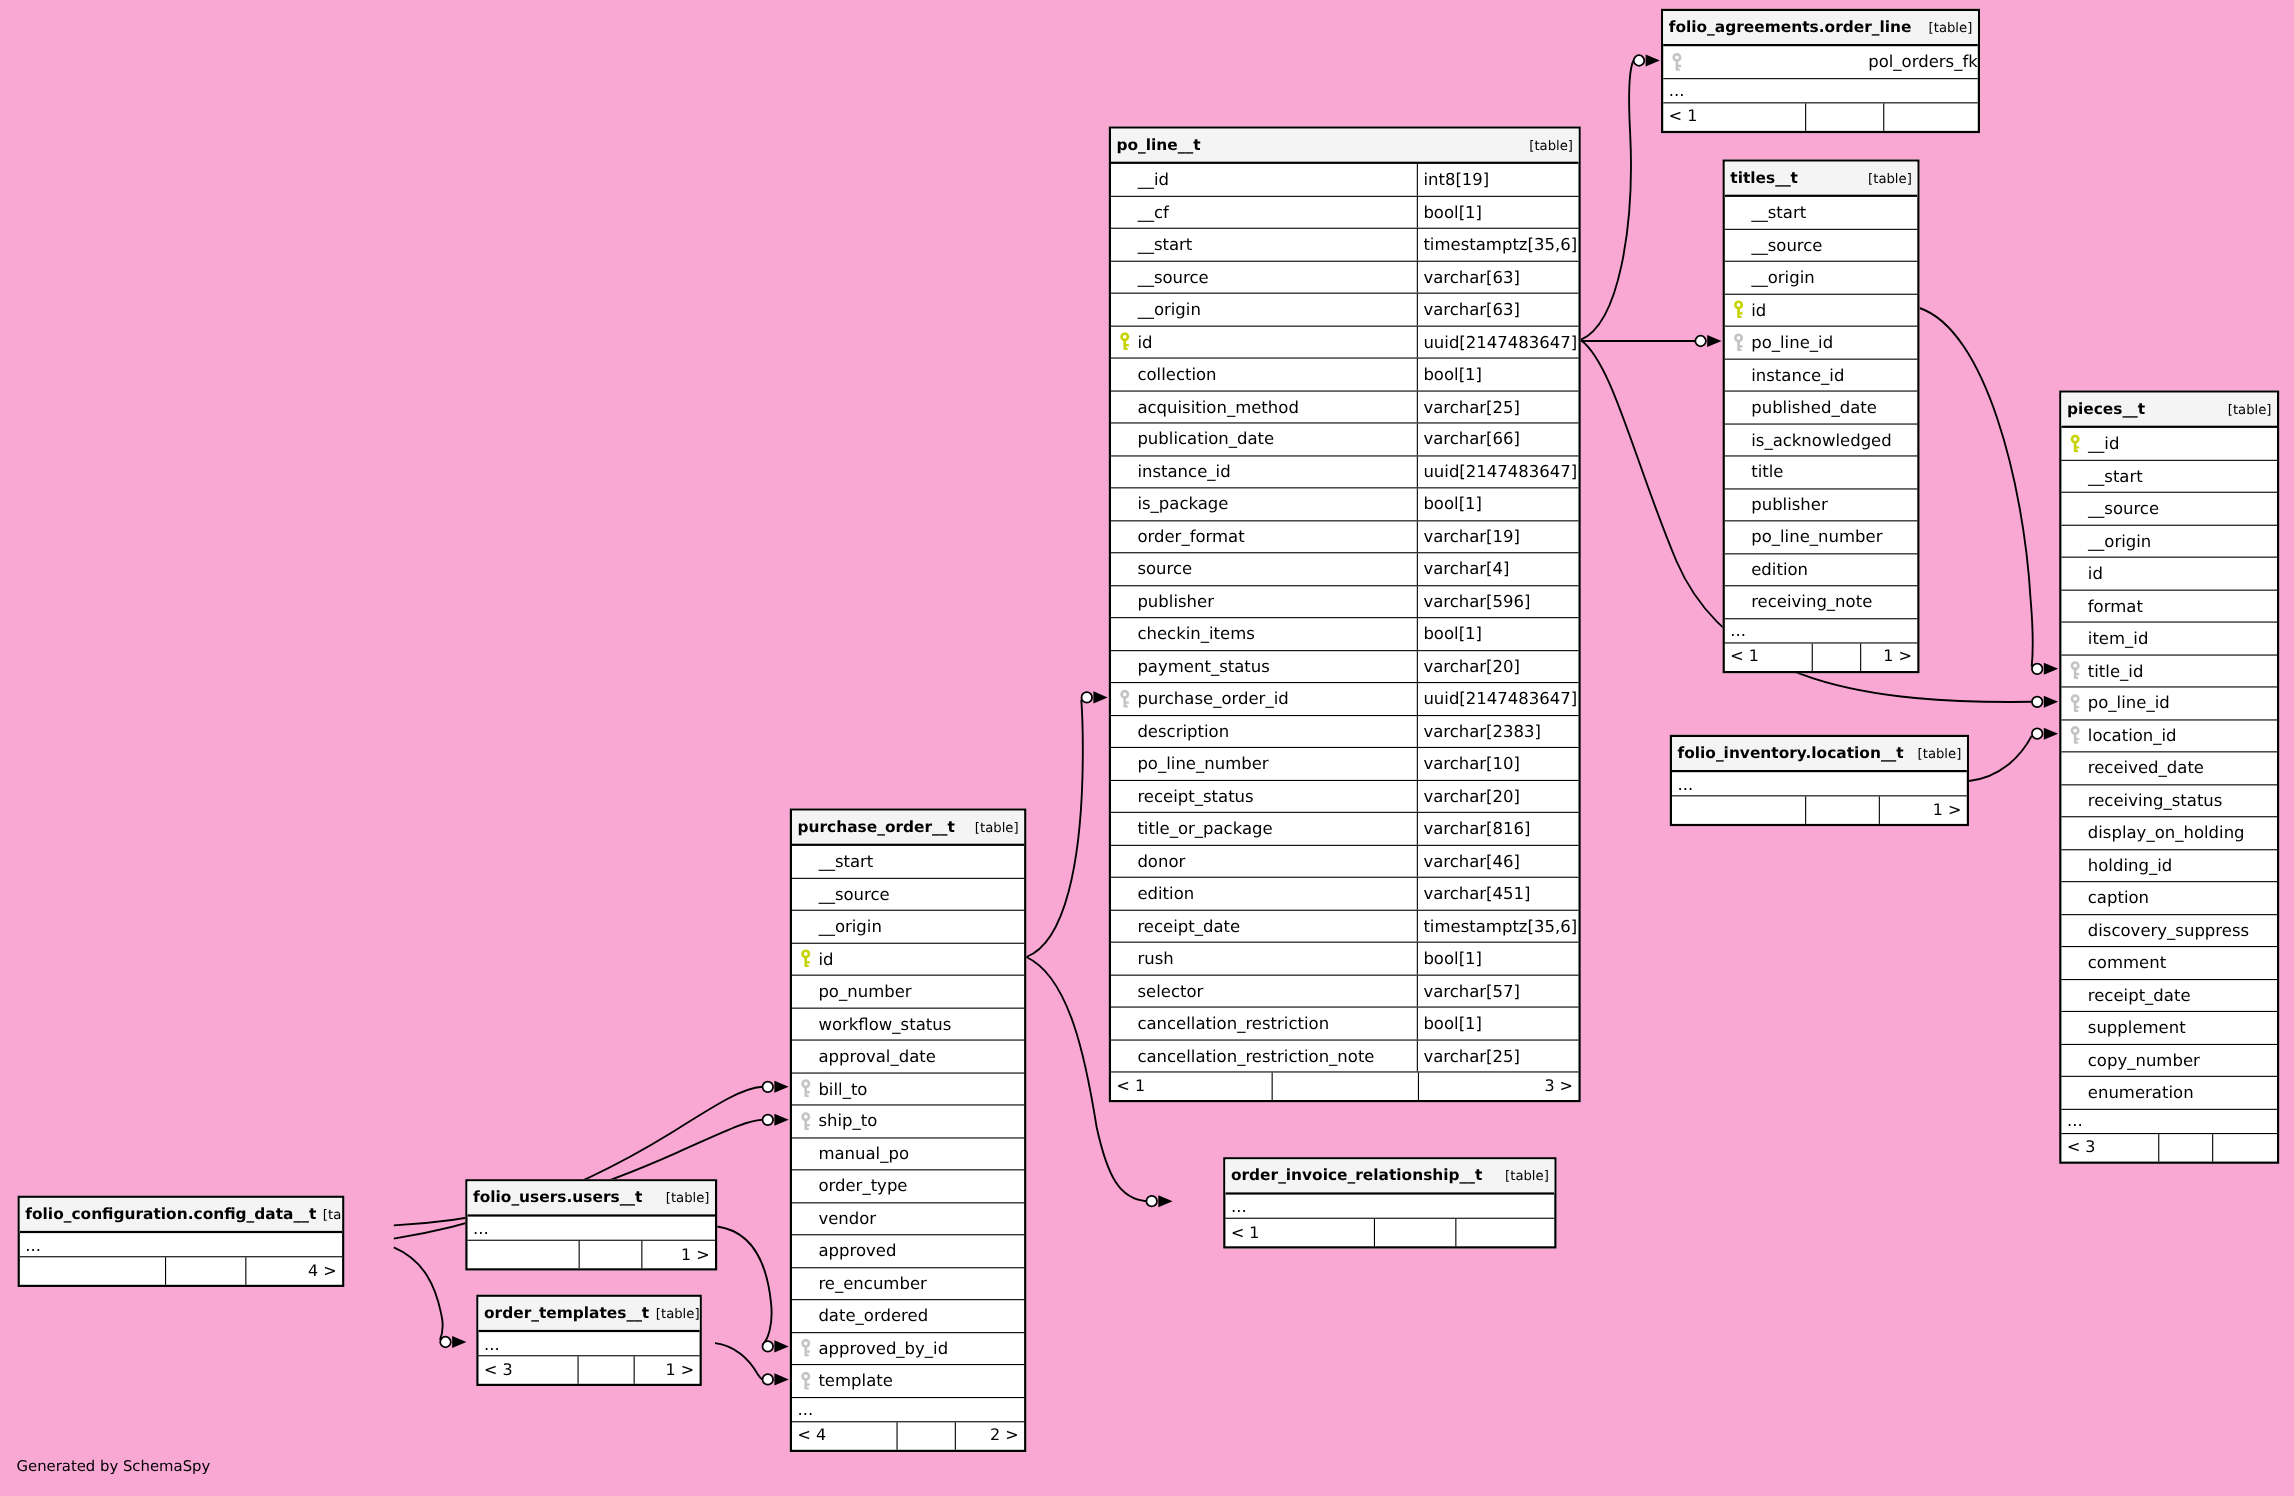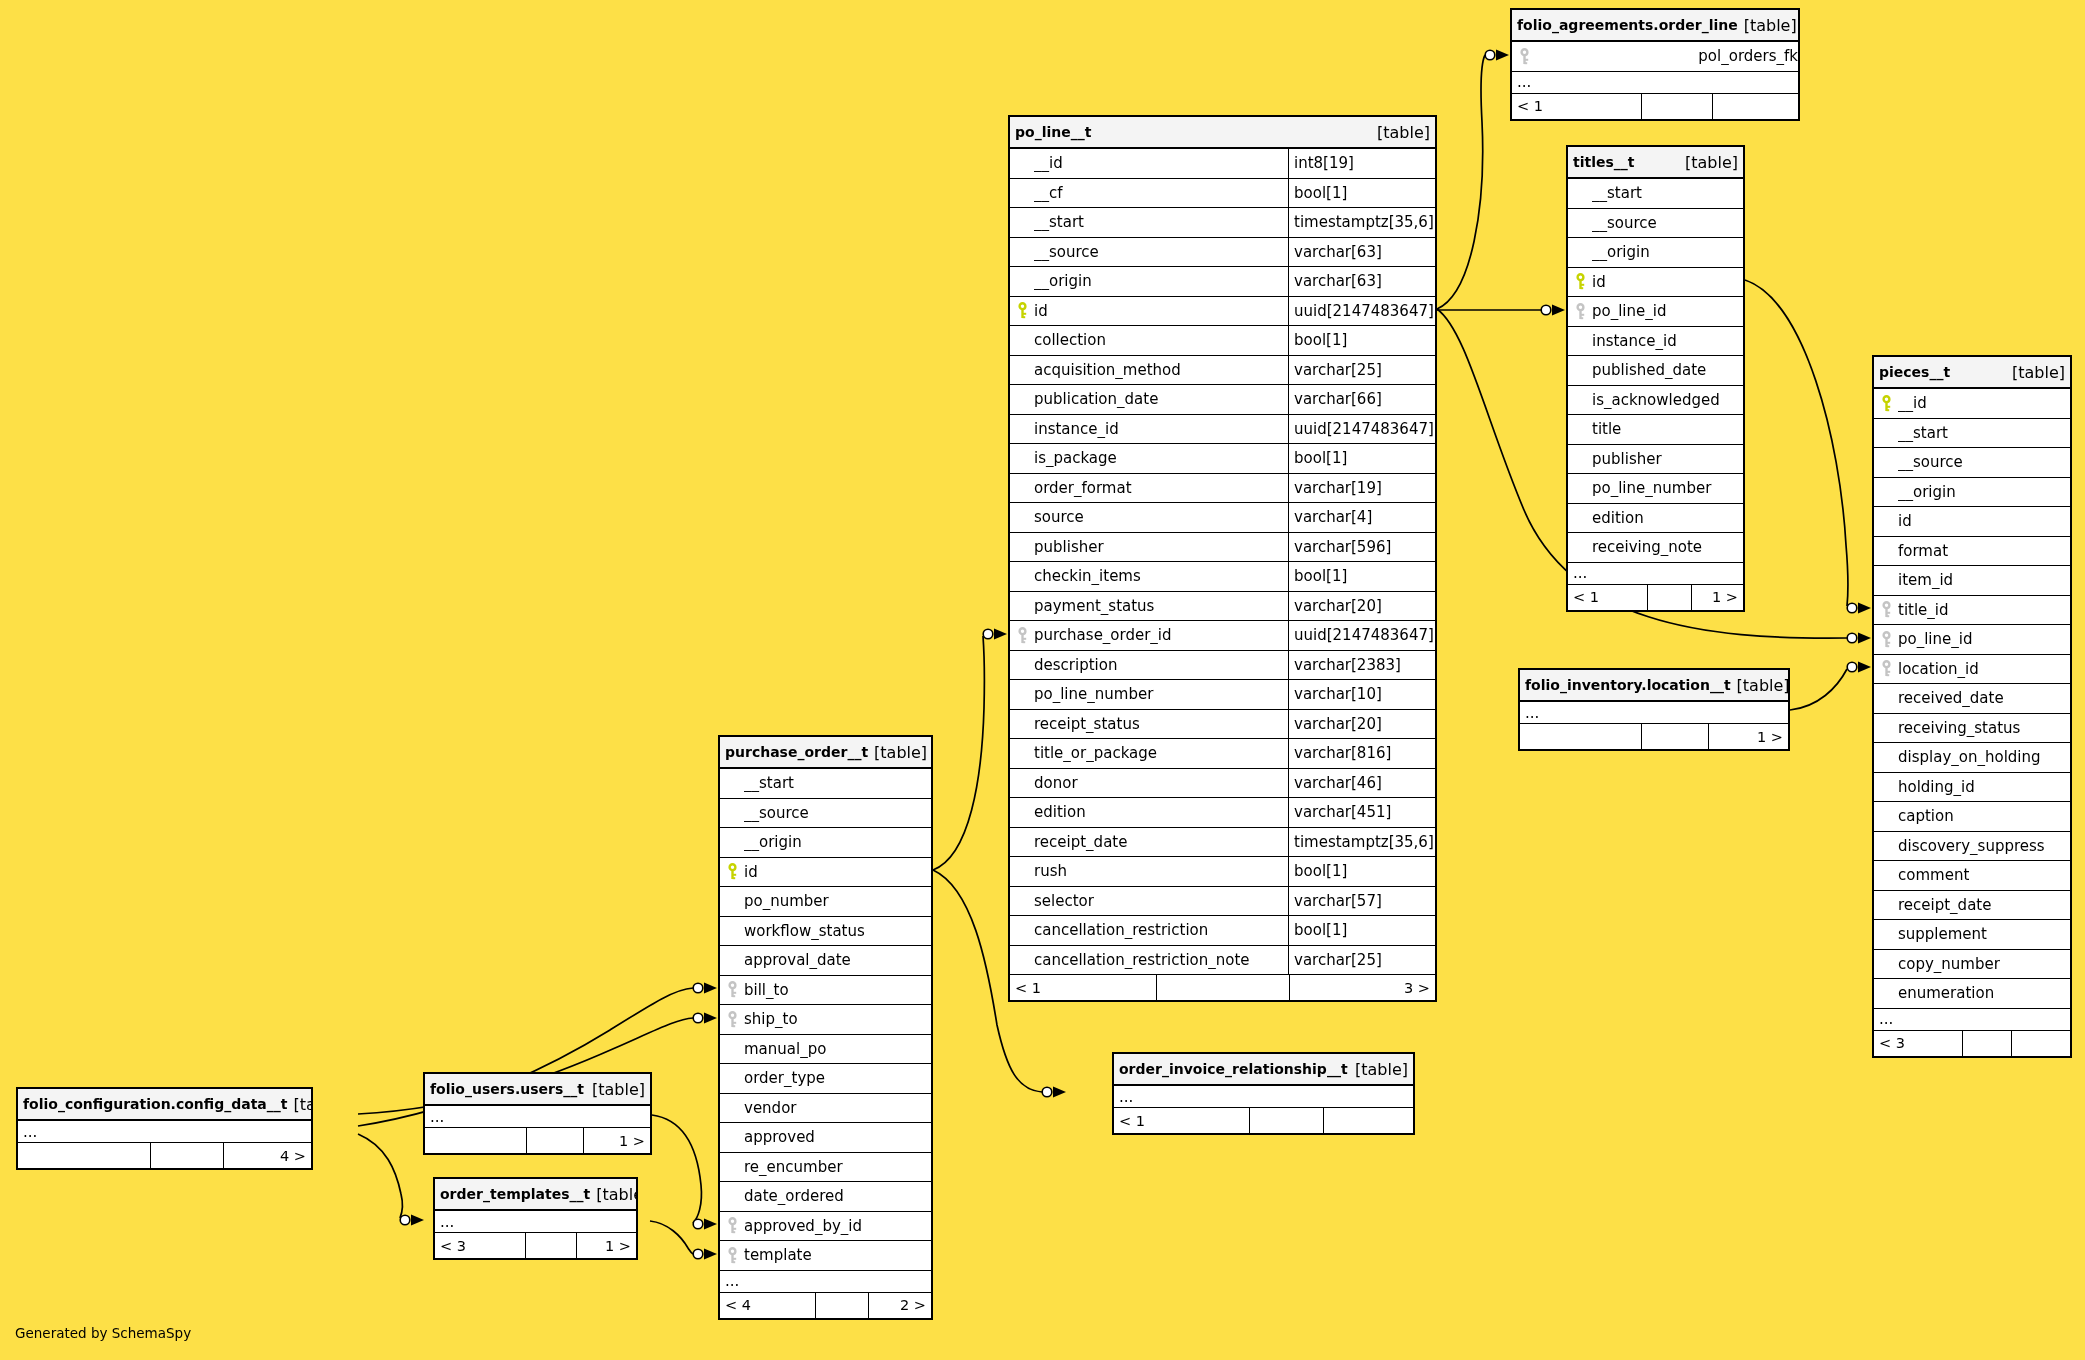--- a/index.html
+++ b/index.html
@@ -1,23 +1,23 @@
 <!DOCTYPE html>
 <html><head>
 <meta charset="utf-8">
 <style>
   html,body{margin:0;padding:0;background:#fff;}
-  #canvas{position:relative;width:2085px;height:1360px;background:#fde047;overflow:hidden;
+  #canvas{position:relative;width:2085px;height:1360px;background:#f9a8d4;overflow:hidden;
           font-family:"DejaVu Sans","Liberation Sans",sans-serif;color:#000;}
   #edges{position:absolute;left:0;top:0;pointer-events:none;}
   .tbl{position:absolute;background:#fff;border:2px solid #000;box-sizing:border-box;}
   .tbl-header{height:30px;background:#f4f4f4;border-bottom:2px solid #000;display:flex;
               justify-content:space-between;align-items:center;padding:0 5px;white-space:nowrap;overflow:hidden;}
   .tbl-title{font-weight:bold;font-size:14px;}
-  .tbl-badge{font-weight:normal;font-size:16px;margin-left:6px;}
+  .tbl-badge{font-weight:normal;font-size:12px;margin-left:6px;}
   .col-row{height:29.5px;border-bottom:1px solid #000;display:flex;align-items:center;box-sizing:border-box;}
   .key-slot{width:24px;flex:0 0 24px;display:flex;justify-content:center;align-items:center;}
   .col-name{flex:1;font-size:15px;white-space:nowrap;overflow:hidden;}
   .col-name.centered{text-align:right;margin-left:-24px;}
   .col-type{border-left:1px solid #000;height:100%;display:flex;align-items:center;
             padding-left:5px;font-size:15px;box-sizing:border-box;white-space:nowrap;text-align:right;}
   .ellipsis-row{height:22px;border-bottom:1px solid #000;display:flex;align-items:center;
                 padding-left:5px;font-size:15px;box-sizing:border-box;}
   .tbl-footer{height:25px;display:flex;box-sizing:border-box;font-size:14.5px;}
   .tbl-footer .cell{height:100%;display:flex;align-items:center;box-sizing:border-box;padding:0 5px;}

